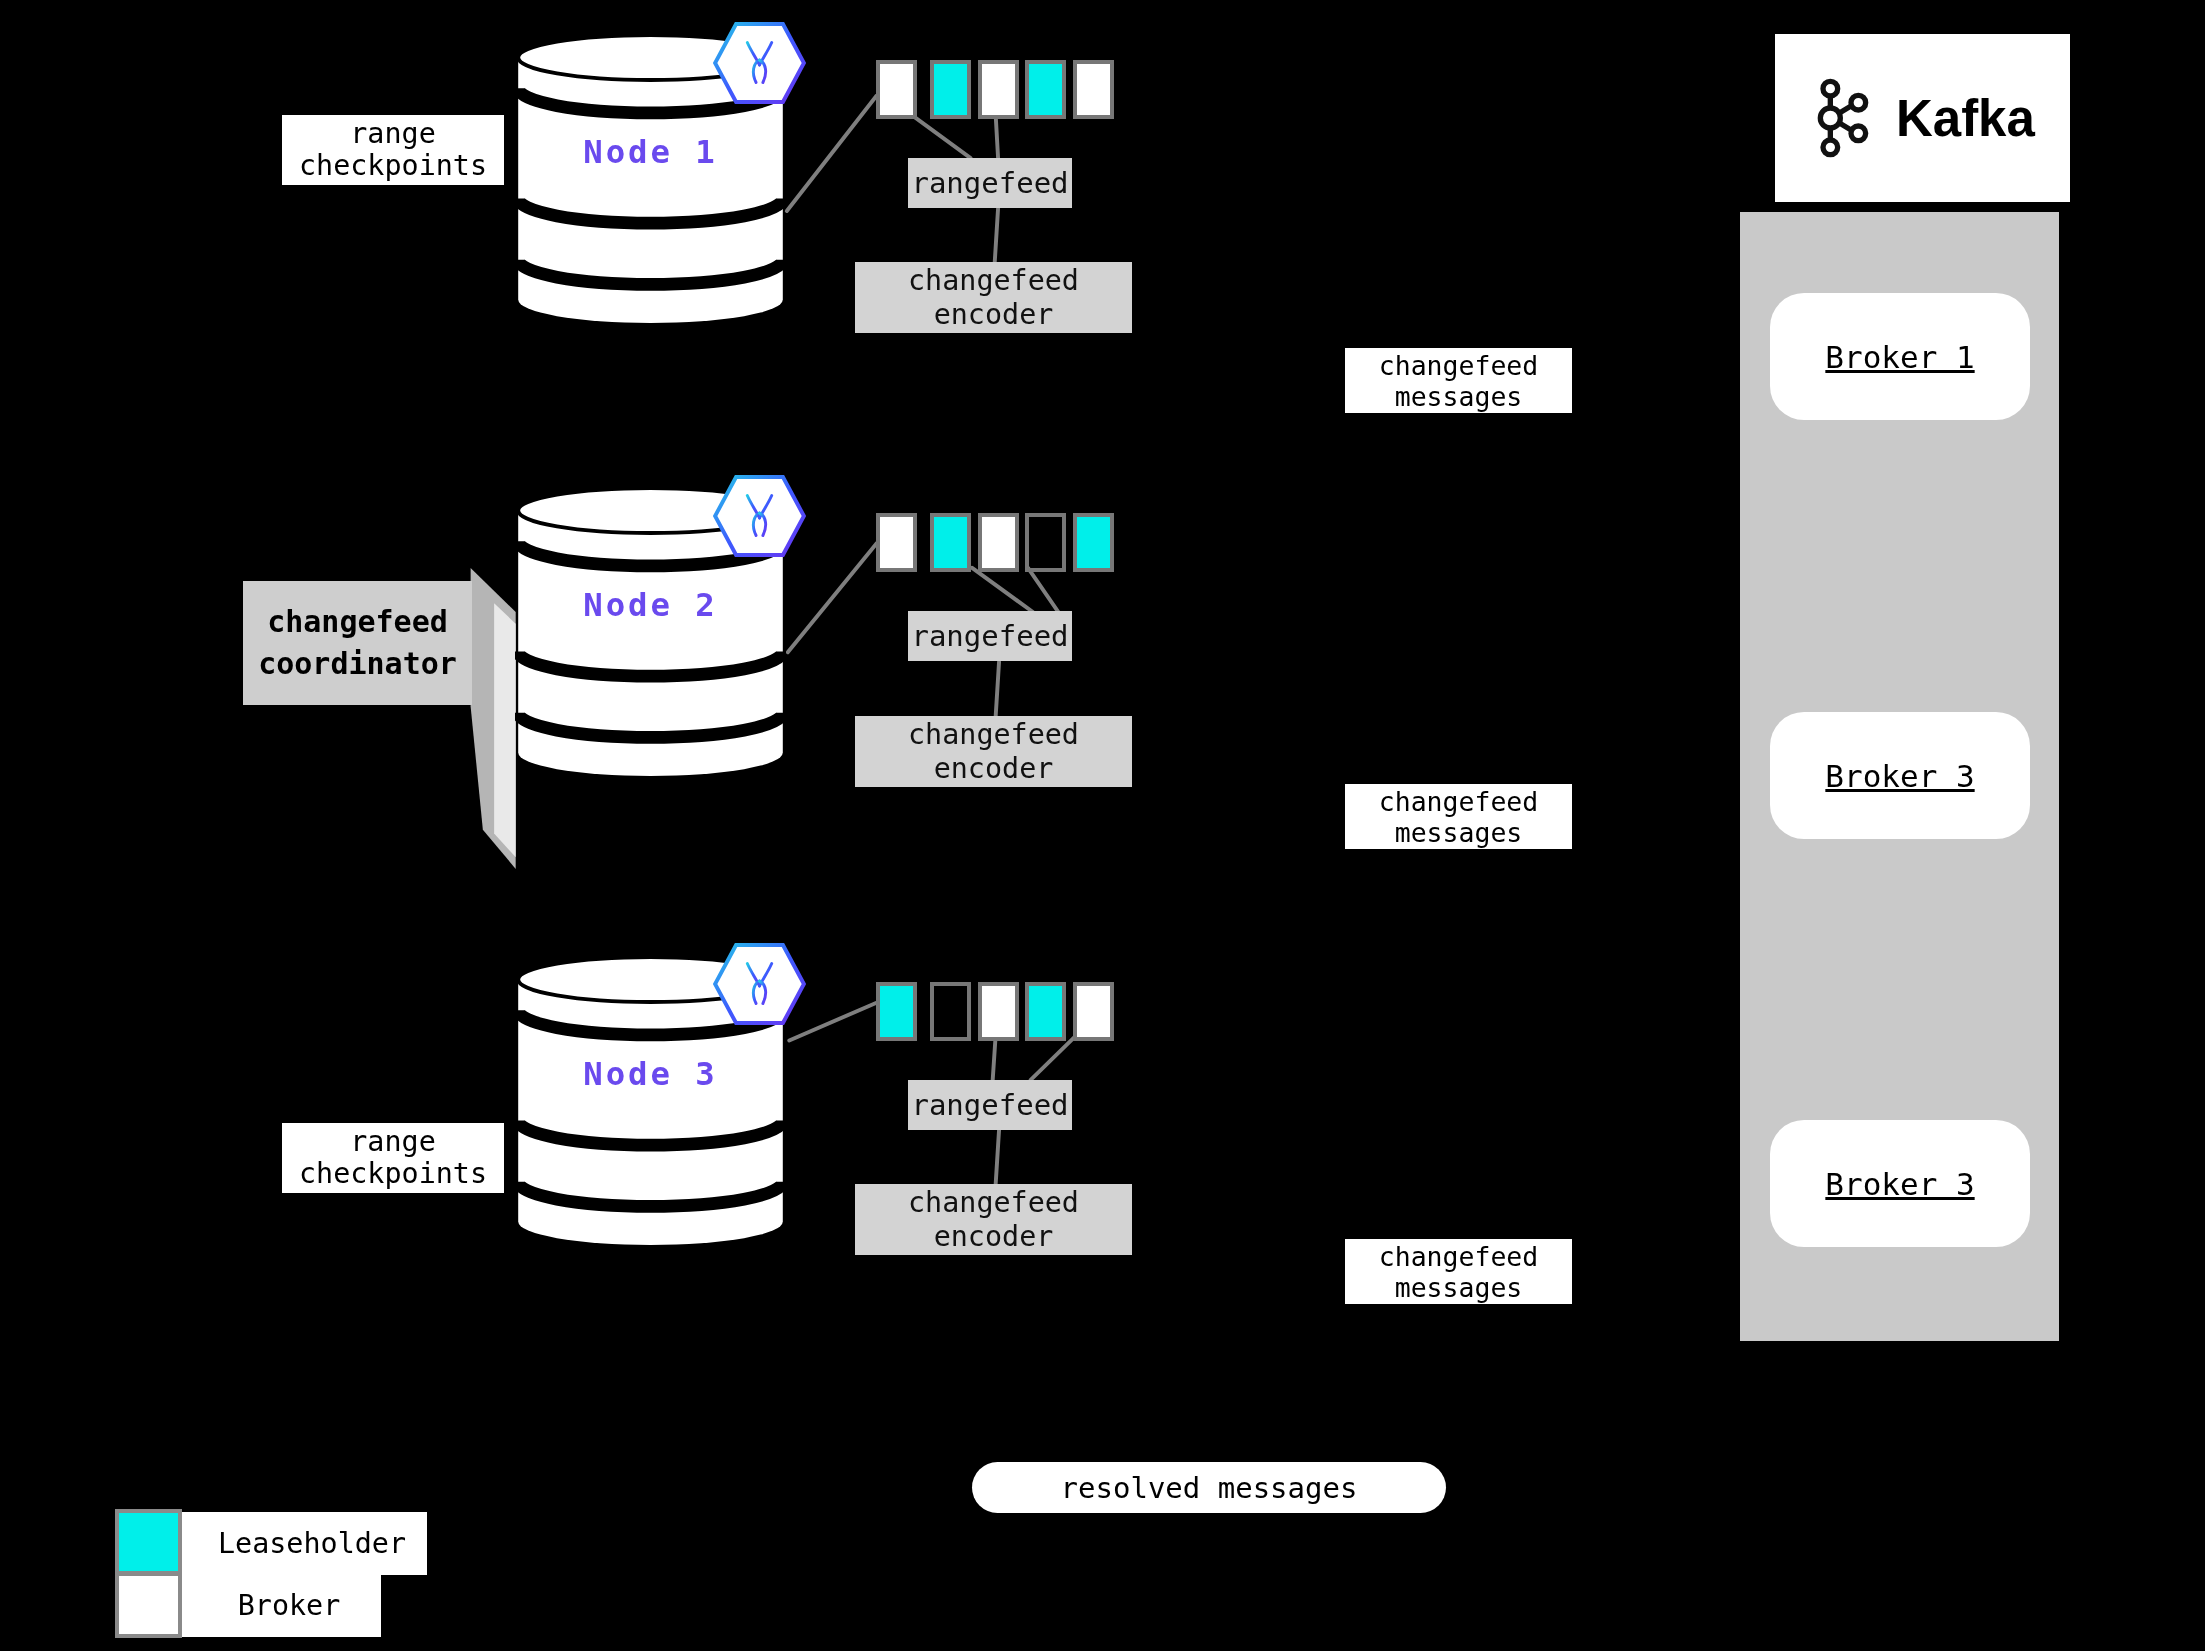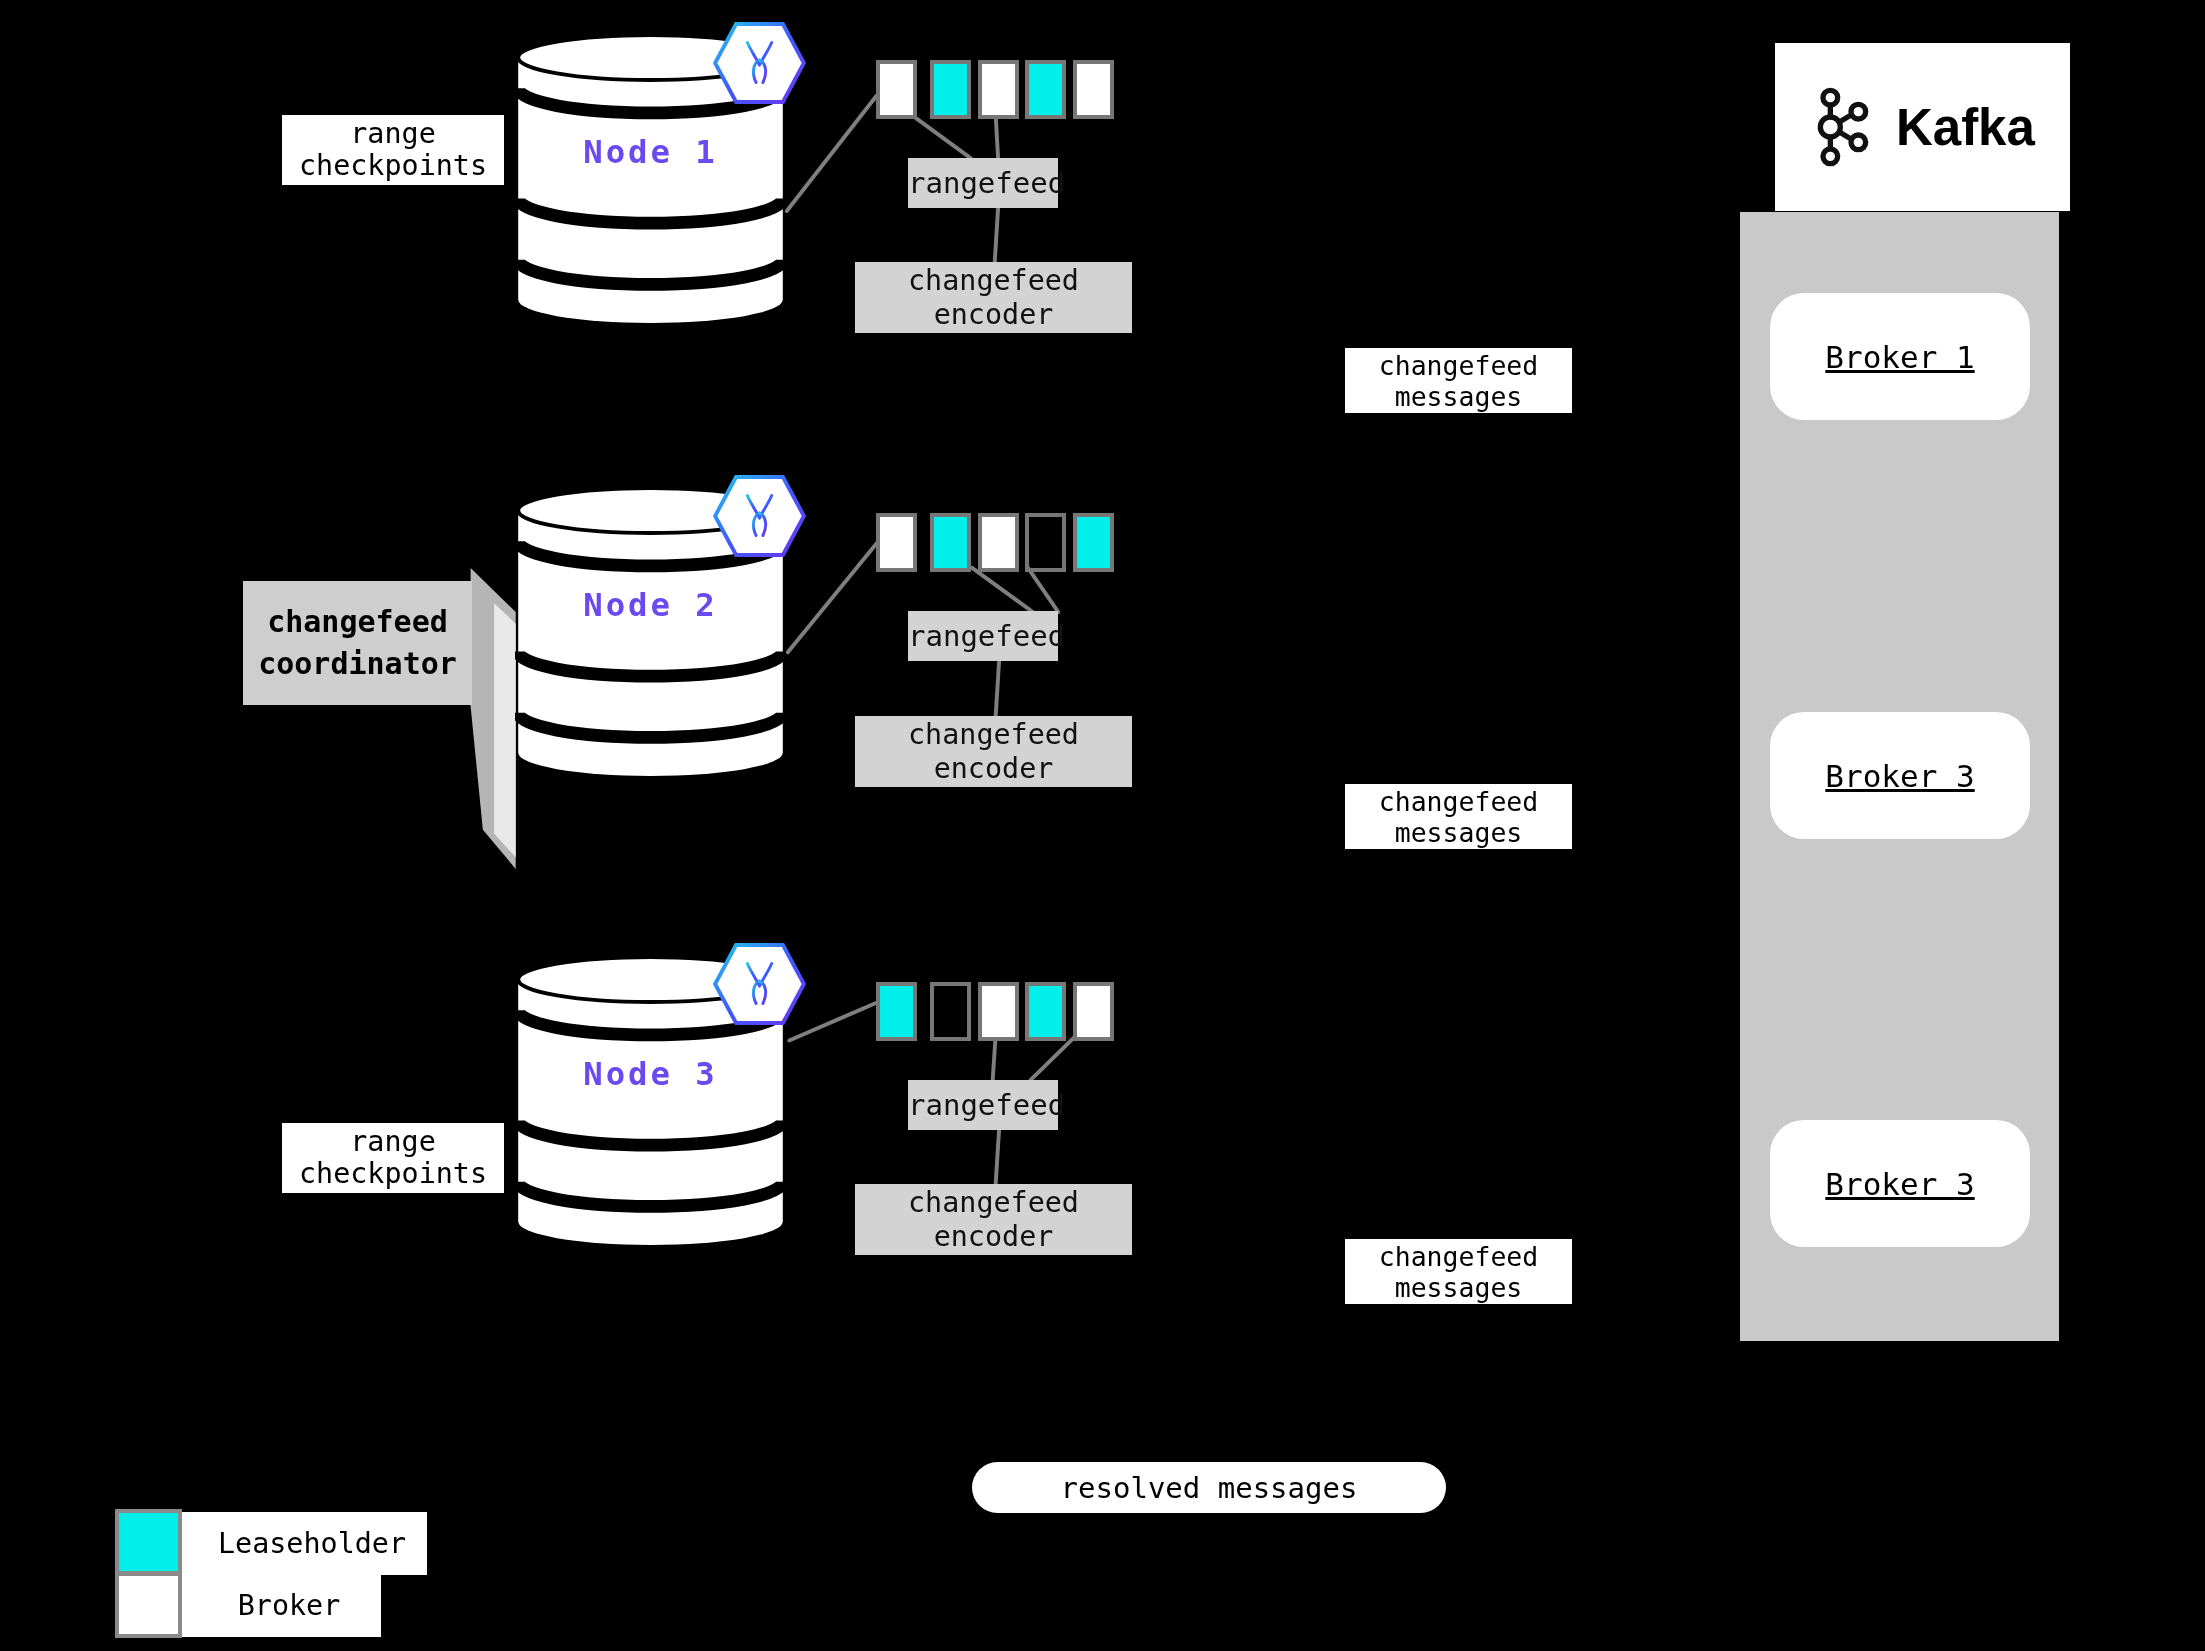--- a/index.html
+++ b/index.html
@@ -20,38 +20,38 @@
   .badge.row2{left:713px;top:475px;}
   .badge.row3{left:713px;top:943px;}
   
   .rrect{width:33px;height:51px;border:4.4px solid #777;z-index:2;background:#fff;}
   .rrect.row1{top:60px;} .rrect.row2{top:513px;} .rrect.row3{top:982px;}
   .rrect.c1{left:876px;} .rrect.c2{left:930px;} .rrect.c3{left:978px;}
   .rrect.c4{left:1025px;} .rrect.c5{left:1073px;}
   
   .graybox{background:#d3d3d3;color:#111;text-align:center;z-index:2;
            display:flex;flex-direction:column;justify-content:center;}
-  .rangefeed{left:908px;width:150px;height:50px;font-size:29px;}
+  .rangefeed{left:908px;width:164px;height:50px;font-size:29px;}
   .rangefeed.row1{top:158px;} .rangefeed.row2{top:611px;} .rangefeed.row3{top:1080px;}
   .encoder{left:855px;width:277px;height:71px;font-size:28.4px;line-height:34px;}
   .encoder.row1{top:262px;} .encoder.row2{top:716px;} .encoder.row3{top:1184px;}
   
   .whitebox{background:#fff;color:#000;text-align:center;z-index:2;
             display:flex;flex-direction:column;justify-content:center;}
   .rangecp{width:222px;height:70px;font-size:28.4px;line-height:32px;left:282px;}
   .rangecp.row1{top:115px;} .rangecp.row3{top:1123px;}
   .messages{left:1345px;width:227px;height:65px;font-size:26.5px;line-height:31px;}
   .messages.m1{top:348px;} .messages.m2{top:784px;} .messages.m3{top:1239px;}
   
   .coord{left:243px;top:581px;width:229px;height:124px;background:#cecece;
          color:#000;font-weight:bold;font-size:30px;line-height:42px;
          display:flex;flex-direction:column;justify-content:center;text-align:center;z-index:2;}
   
   .kafka-container{left:1740px;top:212px;width:319px;height:1129px;background:#c9c9c9;z-index:1;}
-  .kafka-box{left:1775px;top:43px;width:295px;height:168px;background:#fff;z-index:2;
+  .kafka-box{left:1775px;top:34px;width:295px;height:168px;background:#fff;z-index:2;
              display:flex;align-items:center;justify-content:center;gap:11.8px;}
   .kafka-word{font-family:"Liberation Sans",sans-serif;font-weight:bold;font-size:51px;color:#000;}
   .broker{left:1770px;width:260px;height:127px;background:#fff;border-radius:34px;z-index:2;
           display:flex;align-items:center;justify-content:center;font-size:31px;color:#000;text-decoration:underline;}
   .broker.b1{top:293px;} .broker.b2{top:712px;} .broker.b3{top:1120px;}
   
   .pill{left:972px;top:1462px;width:474px;height:51px;background:#fff;border-radius:27.5px;
         display:flex;align-items:center;justify-content:center;font-size:29px;color:#000;z-index:2;}
   
   .swatch{left:115px;width:59px;height:58px;border:4.9px solid #8a8a8a;z-index:2;}

